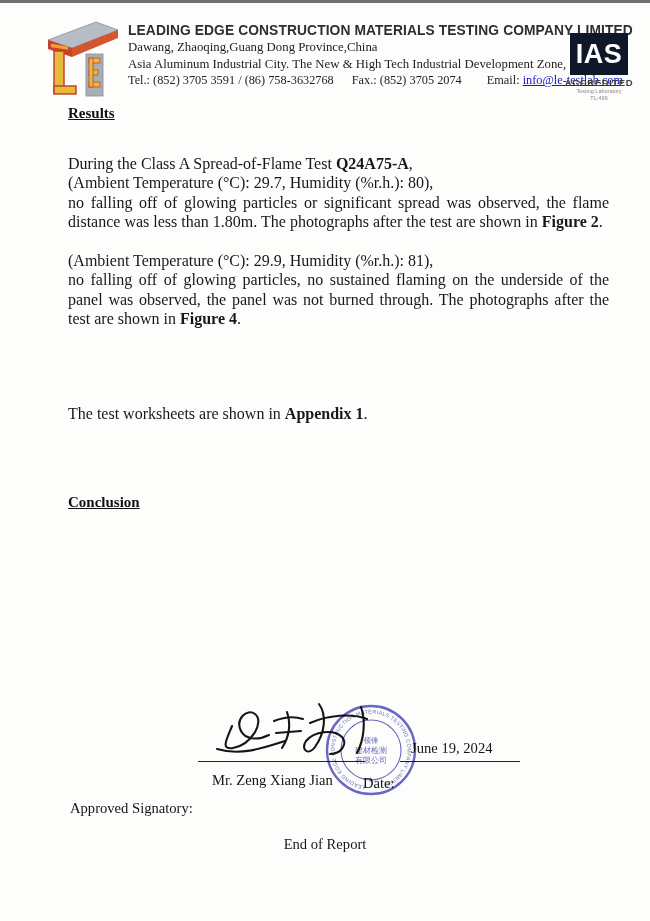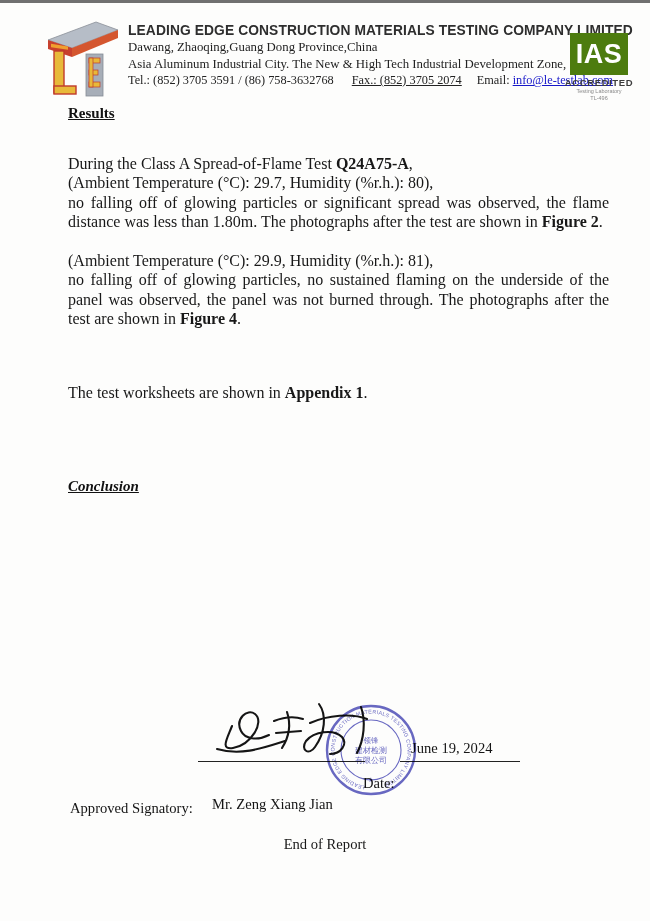--- a/index.html
+++ b/index.html
@@ -14,26 +14,26 @@
   
   .logo { position:absolute; left:40px; top:16px; }
   .header-text { position:absolute; left:128px; top:23px; width:440px; }
   .company-name {
     font-family:"Liberation Sans", sans-serif; font-weight:700; font-size:13.8px;
     letter-spacing:0.1px; color:#2e2e2e; white-space:nowrap;
   }
   .addr { font-size:12.8px; color:#222; margin-top:2px; line-height:15px; }
   .contact { font-size:12.3px; color:#222; margin-top:1px; white-space:nowrap; }
   .contact .gap1 { margin-right:18px; }
-  .contact .gap2 { margin-right:15px;text-decoration:underline; }
+  .contact .gap2 { margin-right:25px; }
   .email-link { color:#1717c9; text-decoration:underline; }
 
   .ias { position:absolute; left:563px; top:33px; width:72px; text-align:center; }
   .ias-box {
-    width:58px; height:42px; margin:0 auto; background:#4d7c0f;
+    width:58px; height:42px; margin:0 auto; background:#0f172a;
     display:flex; align-items:center; justify-content:center;
   }
   .ias-acronym {
     color:#ffffff; font-family:"Liberation Sans", sans-serif; font-weight:700;
     font-size:27px; letter-spacing:0.5px; line-height:1;
   }
   .ias-accredited {
     font-family:"Liberation Sans", sans-serif; font-weight:700; font-size:9.5px;
     letter-spacing:0.6px; color:#3c3c3c; margin-top:2px;
   }
@@ -102,46 +102,46 @@
     <div><span>During the Class A Spread-of-Flame Test </span><b>Q24A75-A</b><span>,</span></div>
     <div>(Ambient Temperature (°C): 29.7, Humidity (%r.h.): 80),</div>
     <div class="jbody"><span>no falling off of glowing particles or significant spread was observed, the flame distance was less than 1.80m. The photographs after the test are shown in </span><b>Figure 2</b><span>.</span></div>
   </div>
 
   <div class="para" style="top:251px;">
     <div>(Ambient Temperature (°C): 29.9, Humidity (%r.h.): 81),</div>
     <div class="jbody"><span>no falling off of glowing particles, no sustained flaming on the underside of the panel was observed, the panel was not burned through. The photographs after the test are shown in </span><b>Figure 4</b><span>.</span></div>
   </div>
 
-  <div class="para" style="top:383px;">
+  <div class="para" style="top:404px;">
     <span>The test worksheets are shown in </span><b>Appendix 1</b><span>.</span>
   </div>
 
-  <div class="sec-heading" style="top:478px;font-style:italic;">Conclusion</div>
+  <div class="sec-heading" style="top:494px;">Conclusion</div>
 
   <div class="plain-label" style="left:70px; top:764px;margin-top:36px;">Approved Signatory:</div>
 
   <svg class="sig-svg" width="185" height="82" viewBox="0 0 185 82">
     <g fill="none" stroke="#151515" stroke-width="2.1" stroke-linecap="round" stroke-linejoin="round">
       <path d="M22,40 C17,53 10,64 23,62 C41,59 55,36 45,28 C37,22 25,33 31,45 C35,53 47,55 59,49"></path>
       <path d="M7,63 C31,70 53,62 75,55"></path>
       <path d="M77,26 C81,38 79,51 72,62"></path>
       <path d="M64,35 C74,31 84,30 93,33"></path>
       <path d="M66,47 L91,45"></path>
       <path d="M109,18 C117,29 115,47 105,61 C99,70 90,64 96,55 C104,45 124,43 132,51 C138,58 131,68 120,68"></path>
       <path d="M100,37 C118,29 142,27 157,33"></path>
       <path d="M151,21 C156,35 154,54 147,67"></path>
     </g>
   </svg>
 
   <div class="u-line" style="left:198px; top:761px; width:167px;"></div>
   <div class="plain-label" style="left:363px; top:775px;">Date:</div>
   <div class="u-line" style="left:400px; top:761px; width:120px;"></div>
   <div class="plain-label" style="left:411px; top:740px;">June 19, 2024</div>
-  <div class="plain-label" style="left:212px; top:796px;">Mr. Zeng Xiang Jian</div>
+  <div class="plain-label" style="left:212px; top:772px;">Mr. Zeng Xiang Jian</div>
 
   <svg class="stamp" width="92" height="92" viewBox="0 0 92 92">
     <defs>
       <path id="ringpath" d="M 46,82.5 A 36.5,36.5 0 1 1 46.04,82.5" fill="none"></path>
     </defs>
     <g stroke="#4a4ab8" fill="none">
       <circle cx="46" cy="46" r="44" stroke-width="2.4"></circle>
       <circle cx="46" cy="46" r="30" stroke-width="1.1"></circle>
     </g>
     <text font-family="Liberation Sans, sans-serif" font-size="5.3" letter-spacing="0.32" fill="#4a4ab8">

